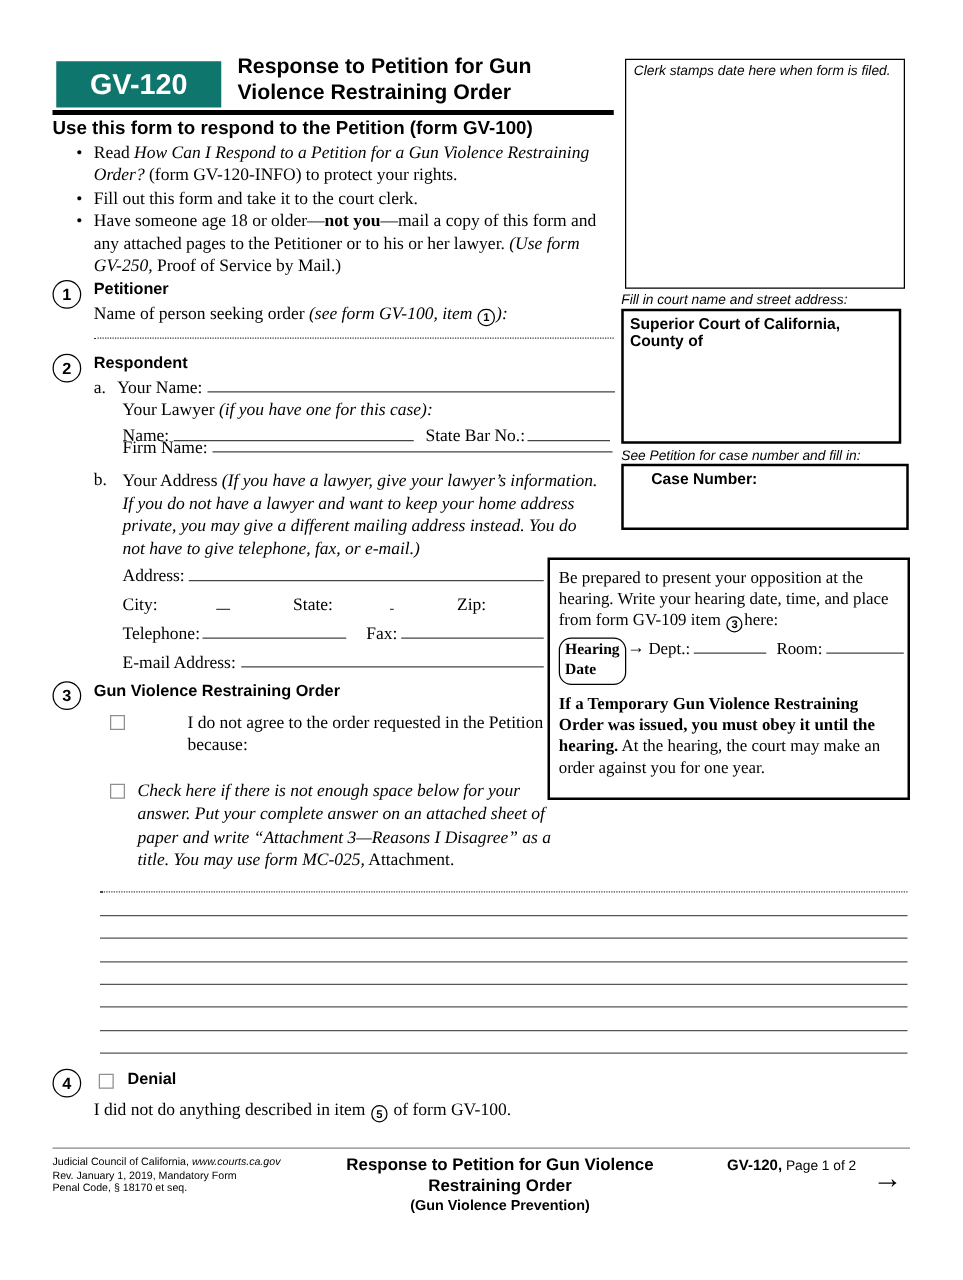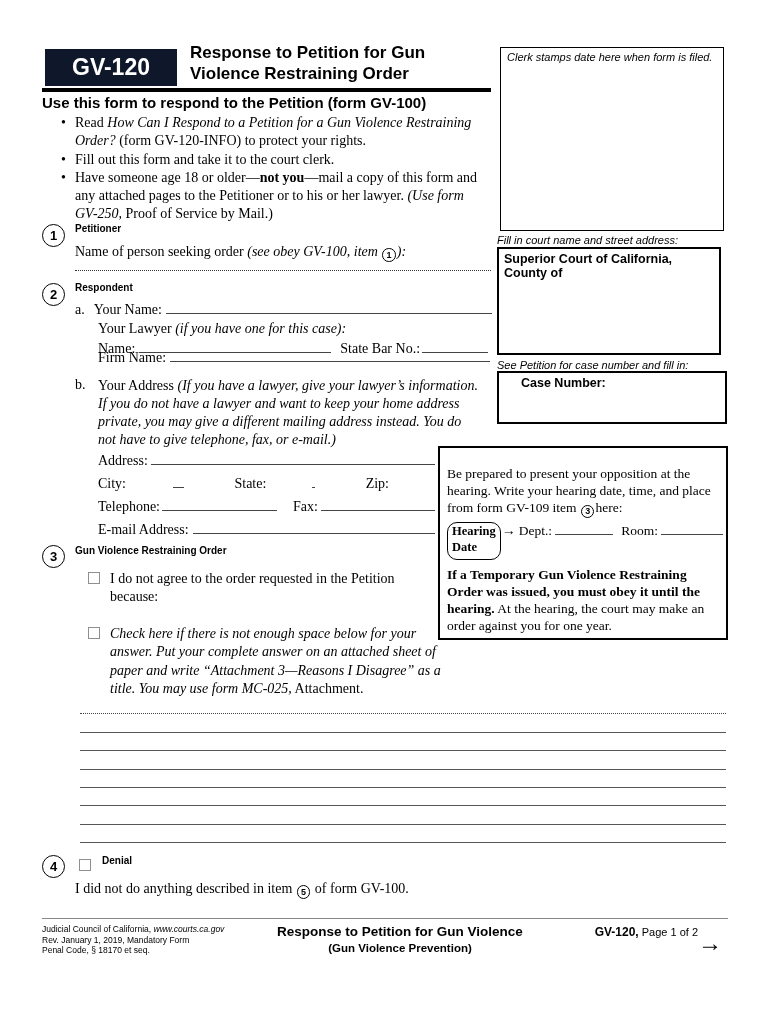--- a/index.html
+++ b/index.html
@@ -5,21 +5,21 @@
   * { margin:0; padding:0; box-sizing:border-box; }
   html,body { background:#fff; }
   .page {
     position:relative; width:770px; height:1024px; background:#ffffff;
     color:#000; font-family:"Liberation Serif", serif; font-size:14px; overflow:hidden;
   }
   .abs { position:absolute; }
   .i { font-style:italic; }
   .b { font-weight:bold; }
   
-  .formnum-box { left:45px; top:49px; width:132px; height:37px; background:#0f172a;
+  .formnum-box { left:45px; top:49px; width:132px; height:37px; background:#0f766e;
     display:flex; align-items:center; justify-content:center; }
   .formnum-box span { color:#fff; font-family:"Liberation Sans",sans-serif; font-weight:bold; font-size:23px; }
   .header-title { left:190px; top:43px; width:310px; font-family:"Liberation Sans",sans-serif;
     font-weight:bold; font-size:17px; line-height:20.5px; }
   .header-rule { left:42px; top:88px; width:449px; height:3.5px; background:#000; }
   
   .intro-heading { left:42px; top:94px; font-family:"Liberation Sans",sans-serif; font-weight:bold; font-size:15px; }
   .intro-bullets { left:60px; top:114px; width:424px; line-height:18.3px; }
   .bullet-row { position:relative; padding-left:15px; }
   .bullet-dot { position:absolute; left:1px; top:0; }
@@ -27,56 +27,56 @@
   .clerk-box { left:500px; top:47px; width:224px; height:184px; border:1.5px solid #000;
     padding:3px 6px; font-family:"Liberation Sans",sans-serif; font-style:italic; font-size:11px; }
   .side-label { font-family:"Liberation Sans",sans-serif; font-style:italic; font-size:11px; }
   .court-label { left:497px; top:234px; }
   .court-box { left:497px; top:247px; width:224px; height:108px; border:2px solid #000; padding:3px 5px;
     font-family:"Liberation Sans",sans-serif; font-weight:bold; font-size:12.5px; }
   .case-label { left:497px; top:359px; }
   .case-box { left:497px; top:371px; width:230px; height:53px; border:2px solid #000; padding:3px 22px;
     font-family:"Liberation Sans",sans-serif; font-weight:bold; font-size:12.5px; }
   .hearing-box { left:438px; top:446px; width:290px; height:194px; border:2px solid #000;
-    padding:17px 7px 4px 7px; font-size:13.5px; line-height:17px; }
+    padding:5px 7px 4px 7px; font-size:13.5px; line-height:17px; }
   .hearing-row { display:flex; margin-top:4px; }
   .hearing-badge { border:1.5px solid #000; border-radius:10px; padding:1px 4px 0 4px;
     font-weight:bold; font-size:12.5px; line-height:15.5px; height:38px; flex:0 0 auto; }
   .hearing-arrow { flex:0 0 auto; margin:0 3px 0 1px; font-size:14px; }
   .hearing-fields { flex:1; }
   .frow { display:flex; align-items:baseline; height:23px; }
   .frow .lbl { flex:0 0 auto; margin-right:3px; }
   .warning-para { margin-top:6px; }
   
   .fill { display:inline-block; border-bottom:1px solid #444; height:13px; }
   .fill.flex { flex:1 1 auto; }
   
   .secnum { width:23px; height:23px; border:1.5px solid #000; border-radius:50%;
     display:flex; align-items:center; justify-content:center;
     font-family:"Liberation Sans",sans-serif; font-weight:bold; font-size:13px; }
-  .sechead { font-family:"Liberation Sans",sans-serif; font-weight:bold; font-size:10px; }
+  .sechead { font-family:"Liberation Sans",sans-serif; font-weight:bold; font-size:13px; }
   .circ { display:inline-flex; align-items:center; justify-content:center;
     width:13.5px; height:13.5px; border:1px solid #000; border-radius:50%;
     font-family:"Liberation Sans",sans-serif; font-weight:bold; font-style:normal;
     font-size:9px; vertical-align:-2px; margin:0 1px; }
   .flexrow { display:flex; align-items:baseline; }
   .checkbox { display:inline-block; width:12px; height:12px; border:1.5px solid #8f8f8f;
     background:#fff; flex:0 0 auto; }
   .dotline { border-bottom:1.3px dotted #333; }
   
   .answer-lines { left:80px; top:696px; width:646px; }
   .ans-line { height:18.4px; border-bottom:1.3px solid #555; }
   .ans-line.dotted { border-bottom-style:dotted; border-bottom-color:#444; }
   
   .footer-rule { left:42px; top:918px; width:686px; height:1.2px; background:#888; }
   .footer-left { left:42px; top:924px; font-family:"Liberation Sans",sans-serif; font-size:8.5px; line-height:10.5px; }
   .footer-center { left:215px; top:923px; width:370px; text-align:center;
     font-family:"Liberation Sans",sans-serif; font-weight:bold; font-size:13.5px; line-height:17px; }
   .footer-center .small { font-size:11.5px; }
-  .footer-right { left:576px; top:925px; width:122px; text-align:right; font-family:"Liberation Sans",sans-serif; font-size:11px; }
+  .footer-right { left:563px; top:925px; width:122px; text-align:right; font-family:"Liberation Sans",sans-serif; font-size:11px; }
   .footer-right .fno { font-weight:bold; font-size:12px; }
   .footer-arrow { left:690px; top:931px; width:32px; text-align:right; font-weight:bold; font-size:24px; line-height:24px; }
 </style>
 </head>
 <body>
 
 <div class="page">
 
   <div class="abs formnum-box">
     <span>GV-120</span>
@@ -132,21 +132,21 @@
           <span class="lbl" style="margin-left:8px;">Room:</span>
           <span class="fill" style="width:62px;"></span>
         </div>
       </div>
     </div>
     <div class="warning-para"><span class="b">If a Temporary Gun Violence Restraining Order was issued, you must obey it until the hearing.</span><span> At the hearing, the court may make an order against you for one year.</span></div>
   </div>
 
   <div class="abs secnum" style="left:42px; top:224px;">1</div>
   <div class="abs sechead" style="left:75px; top:223px;">Petitioner</div>
-  <div class="abs" style="left:75px; top:244px;"><span>Name of person seeking order </span><span class="i">(see obey GV-100, item </span><span class="circ">1</span><span class="i">):</span></div>
+  <div class="abs" style="left:75px; top:244px;"><span>Name of person seeking order </span><span class="i">(see form GV-100, item </span><span class="circ">1</span><span class="i">):</span></div>
   <div class="abs dotline" style="left:75px; top:258px; width:416px; height:13px;"></div>
 
   <div class="abs secnum" style="left:42px; top:283px;">2</div>
   <div class="abs sechead" style="left:75px; top:282px;">Respondent</div>
 
   <div class="abs flexrow" style="left:75px; top:301px; width:417px;">
     <span style="margin-right:9px;">a.</span>
     <span style="margin-right:4px;">Your Name:</span>
     <span class="fill flex"></span>
   </div>
@@ -186,21 +186,21 @@
     <span class="fill" style="width:115px;"></span>
     <span style="margin-left:16px; margin-right:3px;">Fax:</span>
     <span class="fill flex"></span>
   </div>
 
   <div class="abs secnum" style="left:42px; top:545px;">3</div>
   <div class="abs sechead" style="left:75px; top:545px;">Gun Violence Restraining Order</div>
 
   <div class="abs" style="left:88px; top:570px; width:360px; display:flex;">
     <span class="checkbox" style="margin:2px 10px 0 0;"></span>
-    <span style="width:332px; line-height:18px;"><span>I do not agree to the order requested in the Petition because:</span></span>
+    <span style="width:332px; line-height:18px;margin-left:40px;"><span>I do not agree to the order requested in the Petition because:</span></span>
   </div>
   <div class="abs" style="left:88px; top:625px; width:372px; display:flex;">
     <span class="checkbox" style="margin:2px 10px 0 0;"></span>
     <span style="width:348px; line-height:18.3px;"><span class="i">Check here if there is not enough space below for your answer. Put your complete answer on an attached sheet of paper and write “Attachment 3—Reasons I Disagree” as a title. You may use form MC-025,</span><span> Attachment.</span></span>
   </div>
 
   <div class="abs answer-lines">
       <div class="ans-line dotted"></div>
       <div class="ans-line"></div>
       <div class="ans-line"></div>
@@ -217,20 +217,21 @@
   <div class="abs" style="left:75px; top:881px;"><span>I did not do anything described in item </span><span class="circ">5</span><span> of form GV-100.</span></div>
 
   <div class="abs footer-rule"></div>
   <div class="abs footer-left">
     <div><span>Judicial Council of California, </span><span class="i">www.courts.ca.gov</span></div>
     <div>Rev. January 1, 2019, Mandatory Form</div>
     <div>Penal Code, § 18170 et seq.</div>
   </div>
   <div class="abs footer-center">
     <div>Response to Petition for Gun Violence</div>
+    <div>Restraining Order</div>
     <div class="small">(Gun Violence Prevention)</div>
   </div>
   <div class="abs footer-right">
     <span class="fno">GV-120,</span><span> Page 1 of 2</span>
   </div>
   <div class="abs footer-arrow">→</div>
 
 </div>
 
 </body></html>

